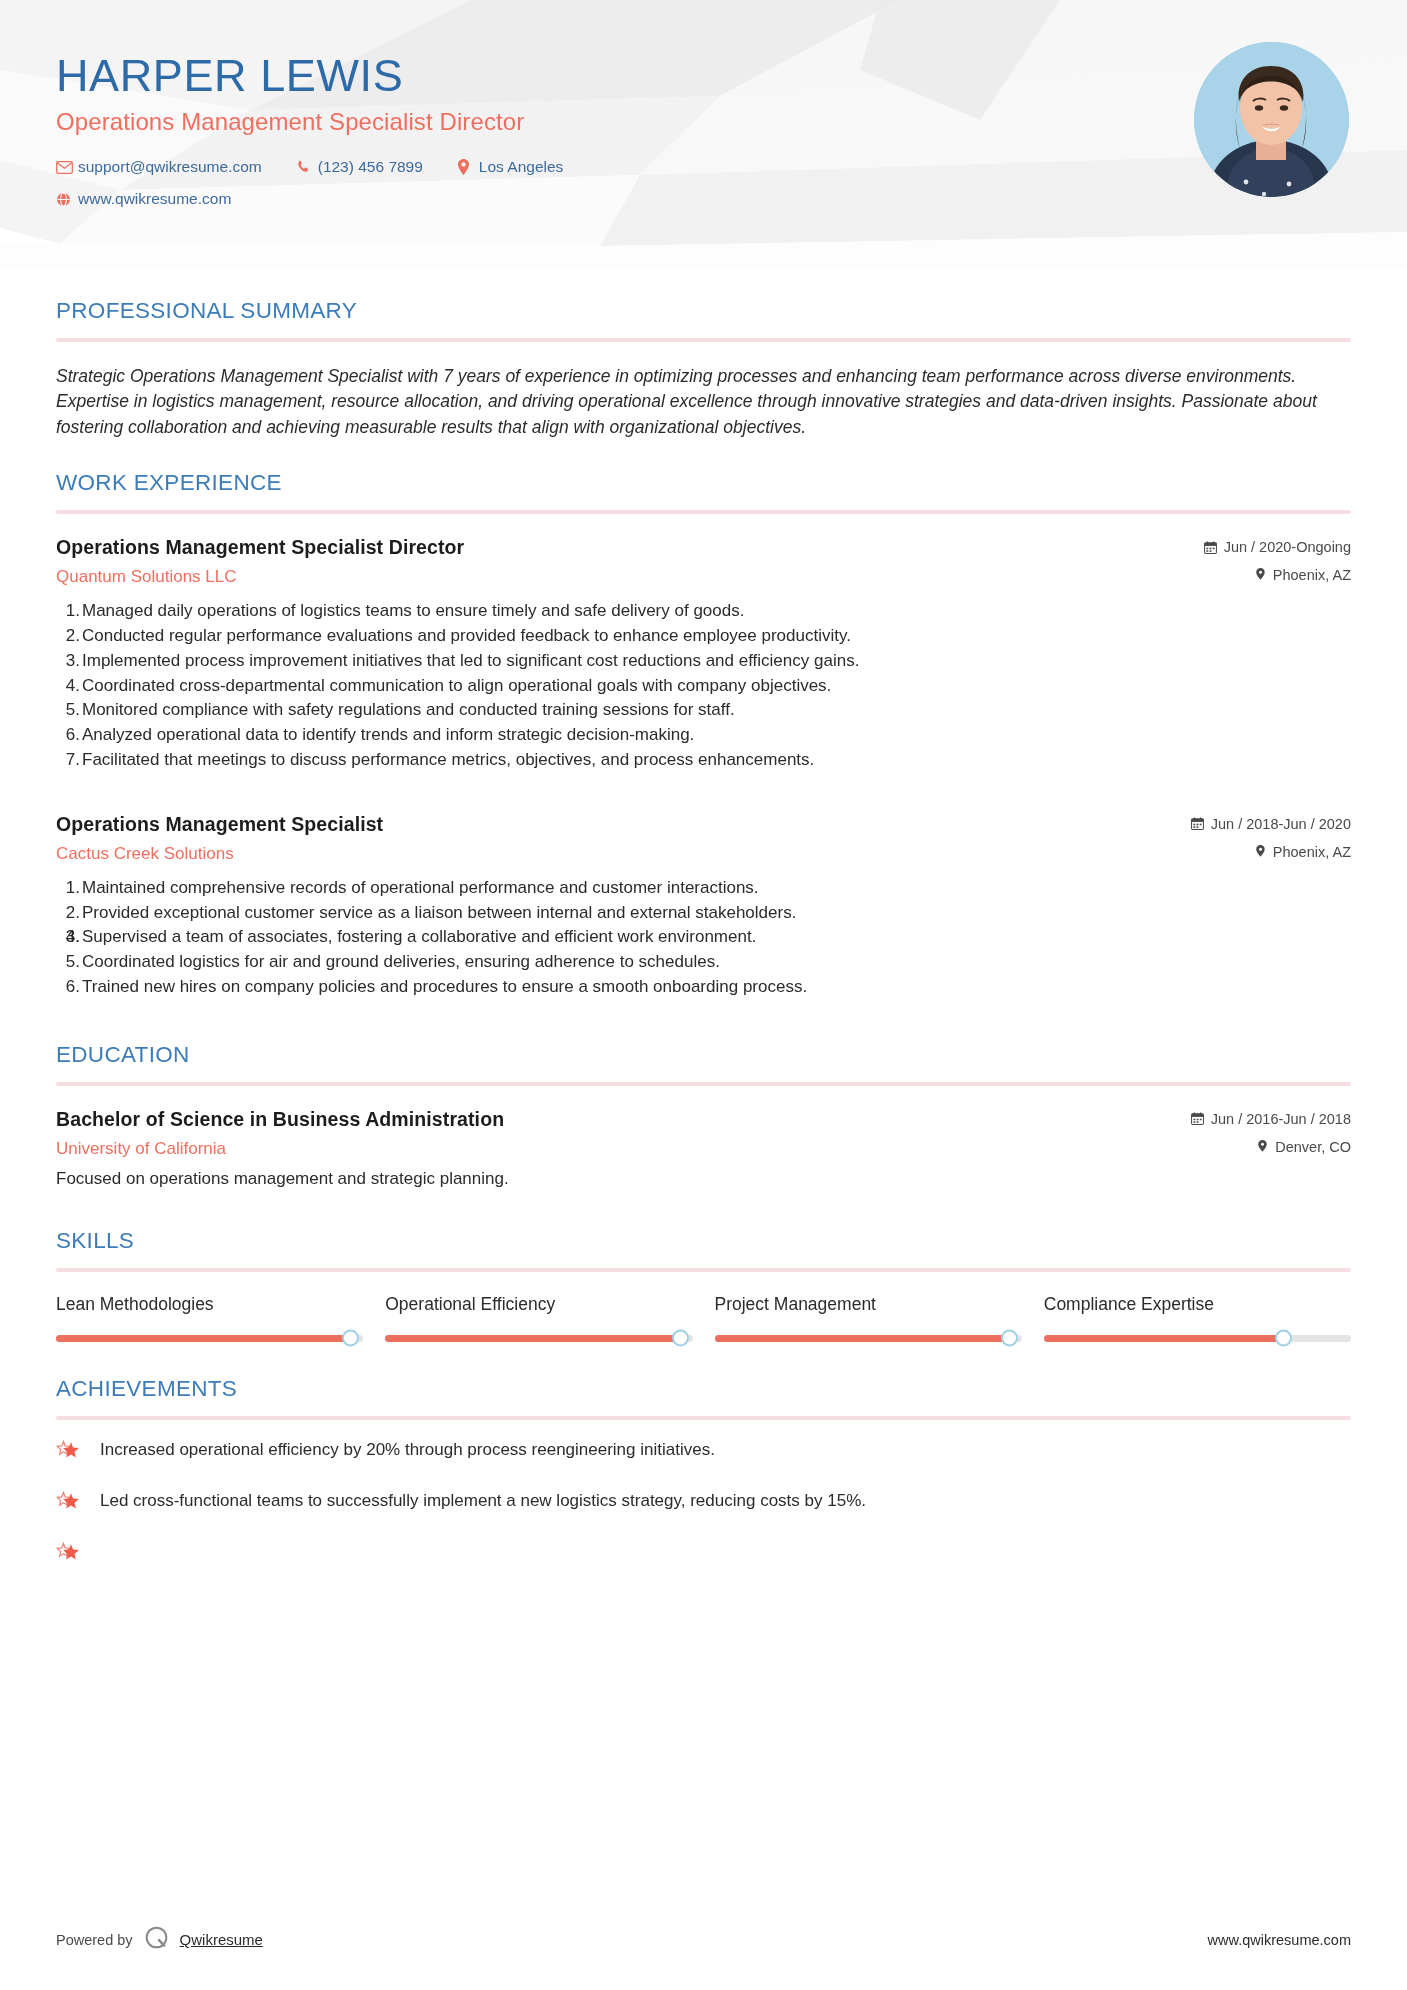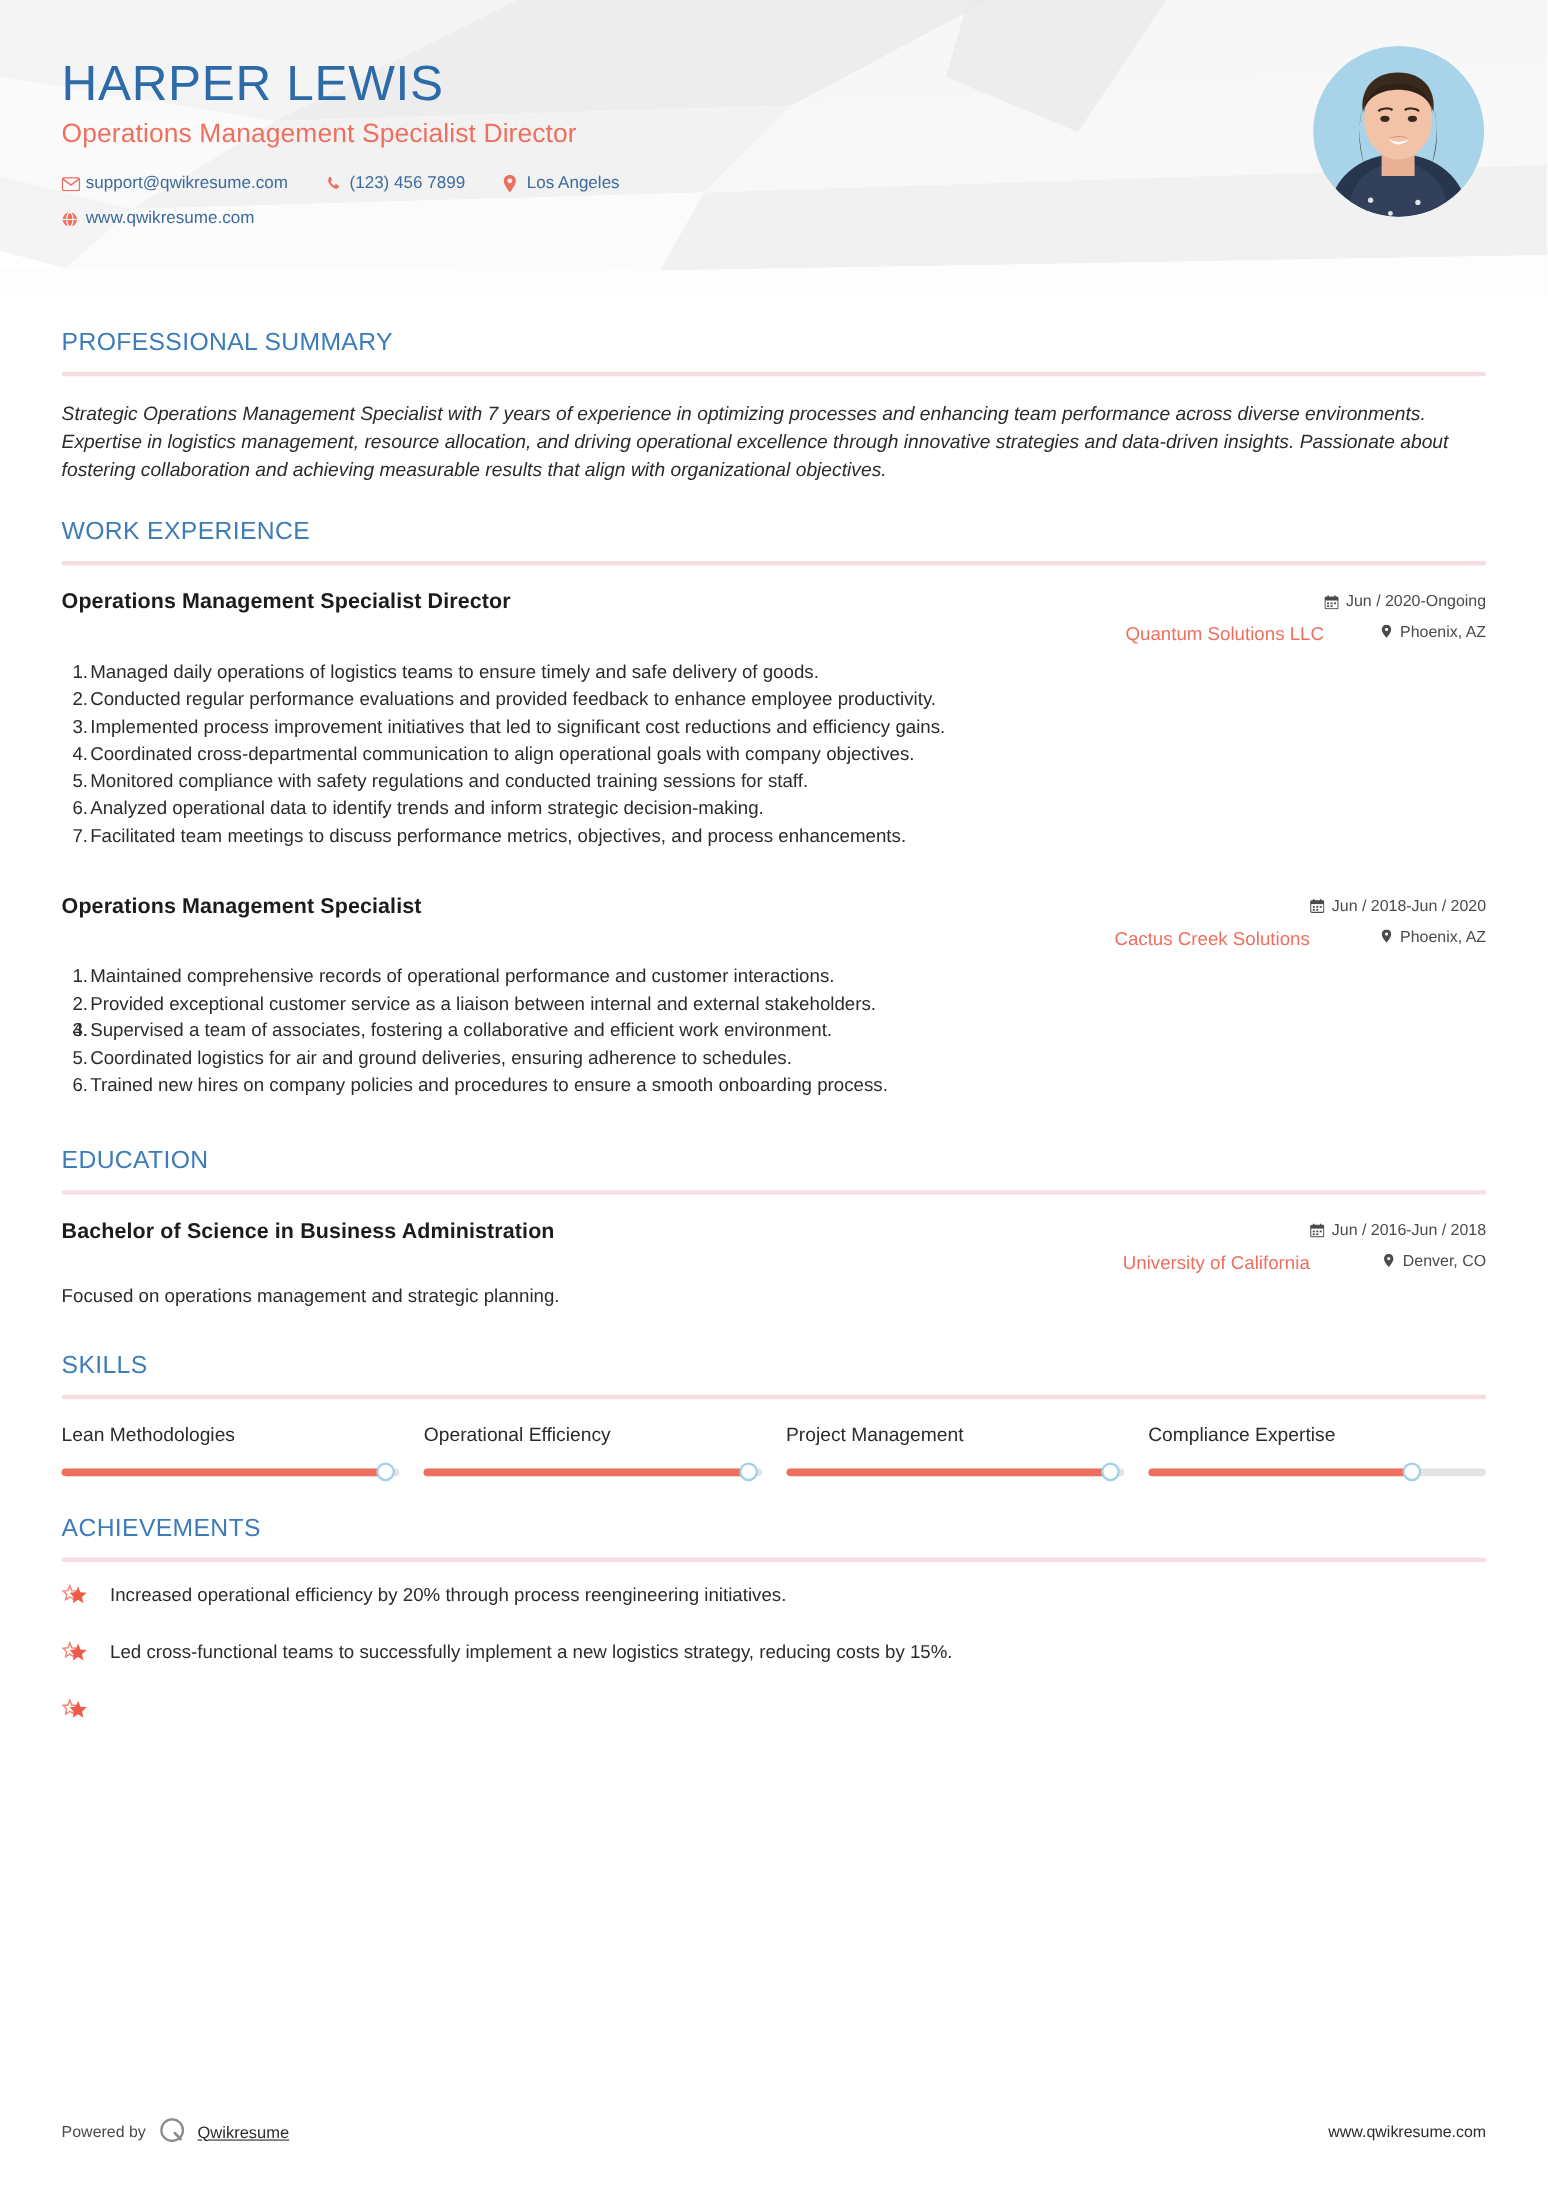--- a/index.html
+++ b/index.html
@@ -129,21 +129,20 @@
   .entry-title {
     font-size: 19.5px;
     font-weight: bold;
     color: #1c1c1c;
     letter-spacing: 0.1px;
   }
   .entry-org {
     margin-top: 8px;
     font-size: 17px;
     color: #ef6f5f;
-    text-align: right;
   }
   .meta-line {
     display: flex;
     align-items: center;
     justify-content: flex-end;
     gap: 7px;
     font-size: 14.5px;
     color: #4a4a4a;
     white-space: nowrap;
   }
@@ -410,21 +409,21 @@
                 </div>
               </div>
             </div>
             <ul class="bullets">
               <li><span class="bnum">1.</span><span>Managed daily operations of logistics teams to ensure timely and safe delivery of goods.</span></li>
               <li><span class="bnum">2.</span><span>Conducted regular performance evaluations and provided feedback to enhance employee productivity.</span></li>
               <li><span class="bnum">3.</span><span>Implemented process improvement initiatives that led to significant cost reductions and efficiency gains.</span></li>
               <li><span class="bnum">4.</span><span>Coordinated cross-departmental communication to align operational goals with company objectives.</span></li>
               <li><span class="bnum">5.</span><span>Monitored compliance with safety regulations and conducted training sessions for staff.</span></li>
               <li><span class="bnum">6.</span><span>Analyzed operational data to identify trends and inform strategic decision-making.</span></li>
-              <li><span class="bnum">7.</span><span>Facilitated team meetings to discuss performance metrics, objectives, and process enhancements.</span></li>
+              <li><span class="bnum">7.</span><span>Facilitated that meetings to discuss performance metrics, objectives, and process enhancements.</span></li>
             </ul>
           </div>
           <div class="entry" style="margin-top: 40px;">
             <div class="entry-head">
               <div class="entry-left">
                 <div class="entry-title">Operations Management Specialist</div>
                 <div class="entry-org">Cactus Creek Solutions</div>
               </div>
               <div class="entry-right">
                 <div class="meta-line">

